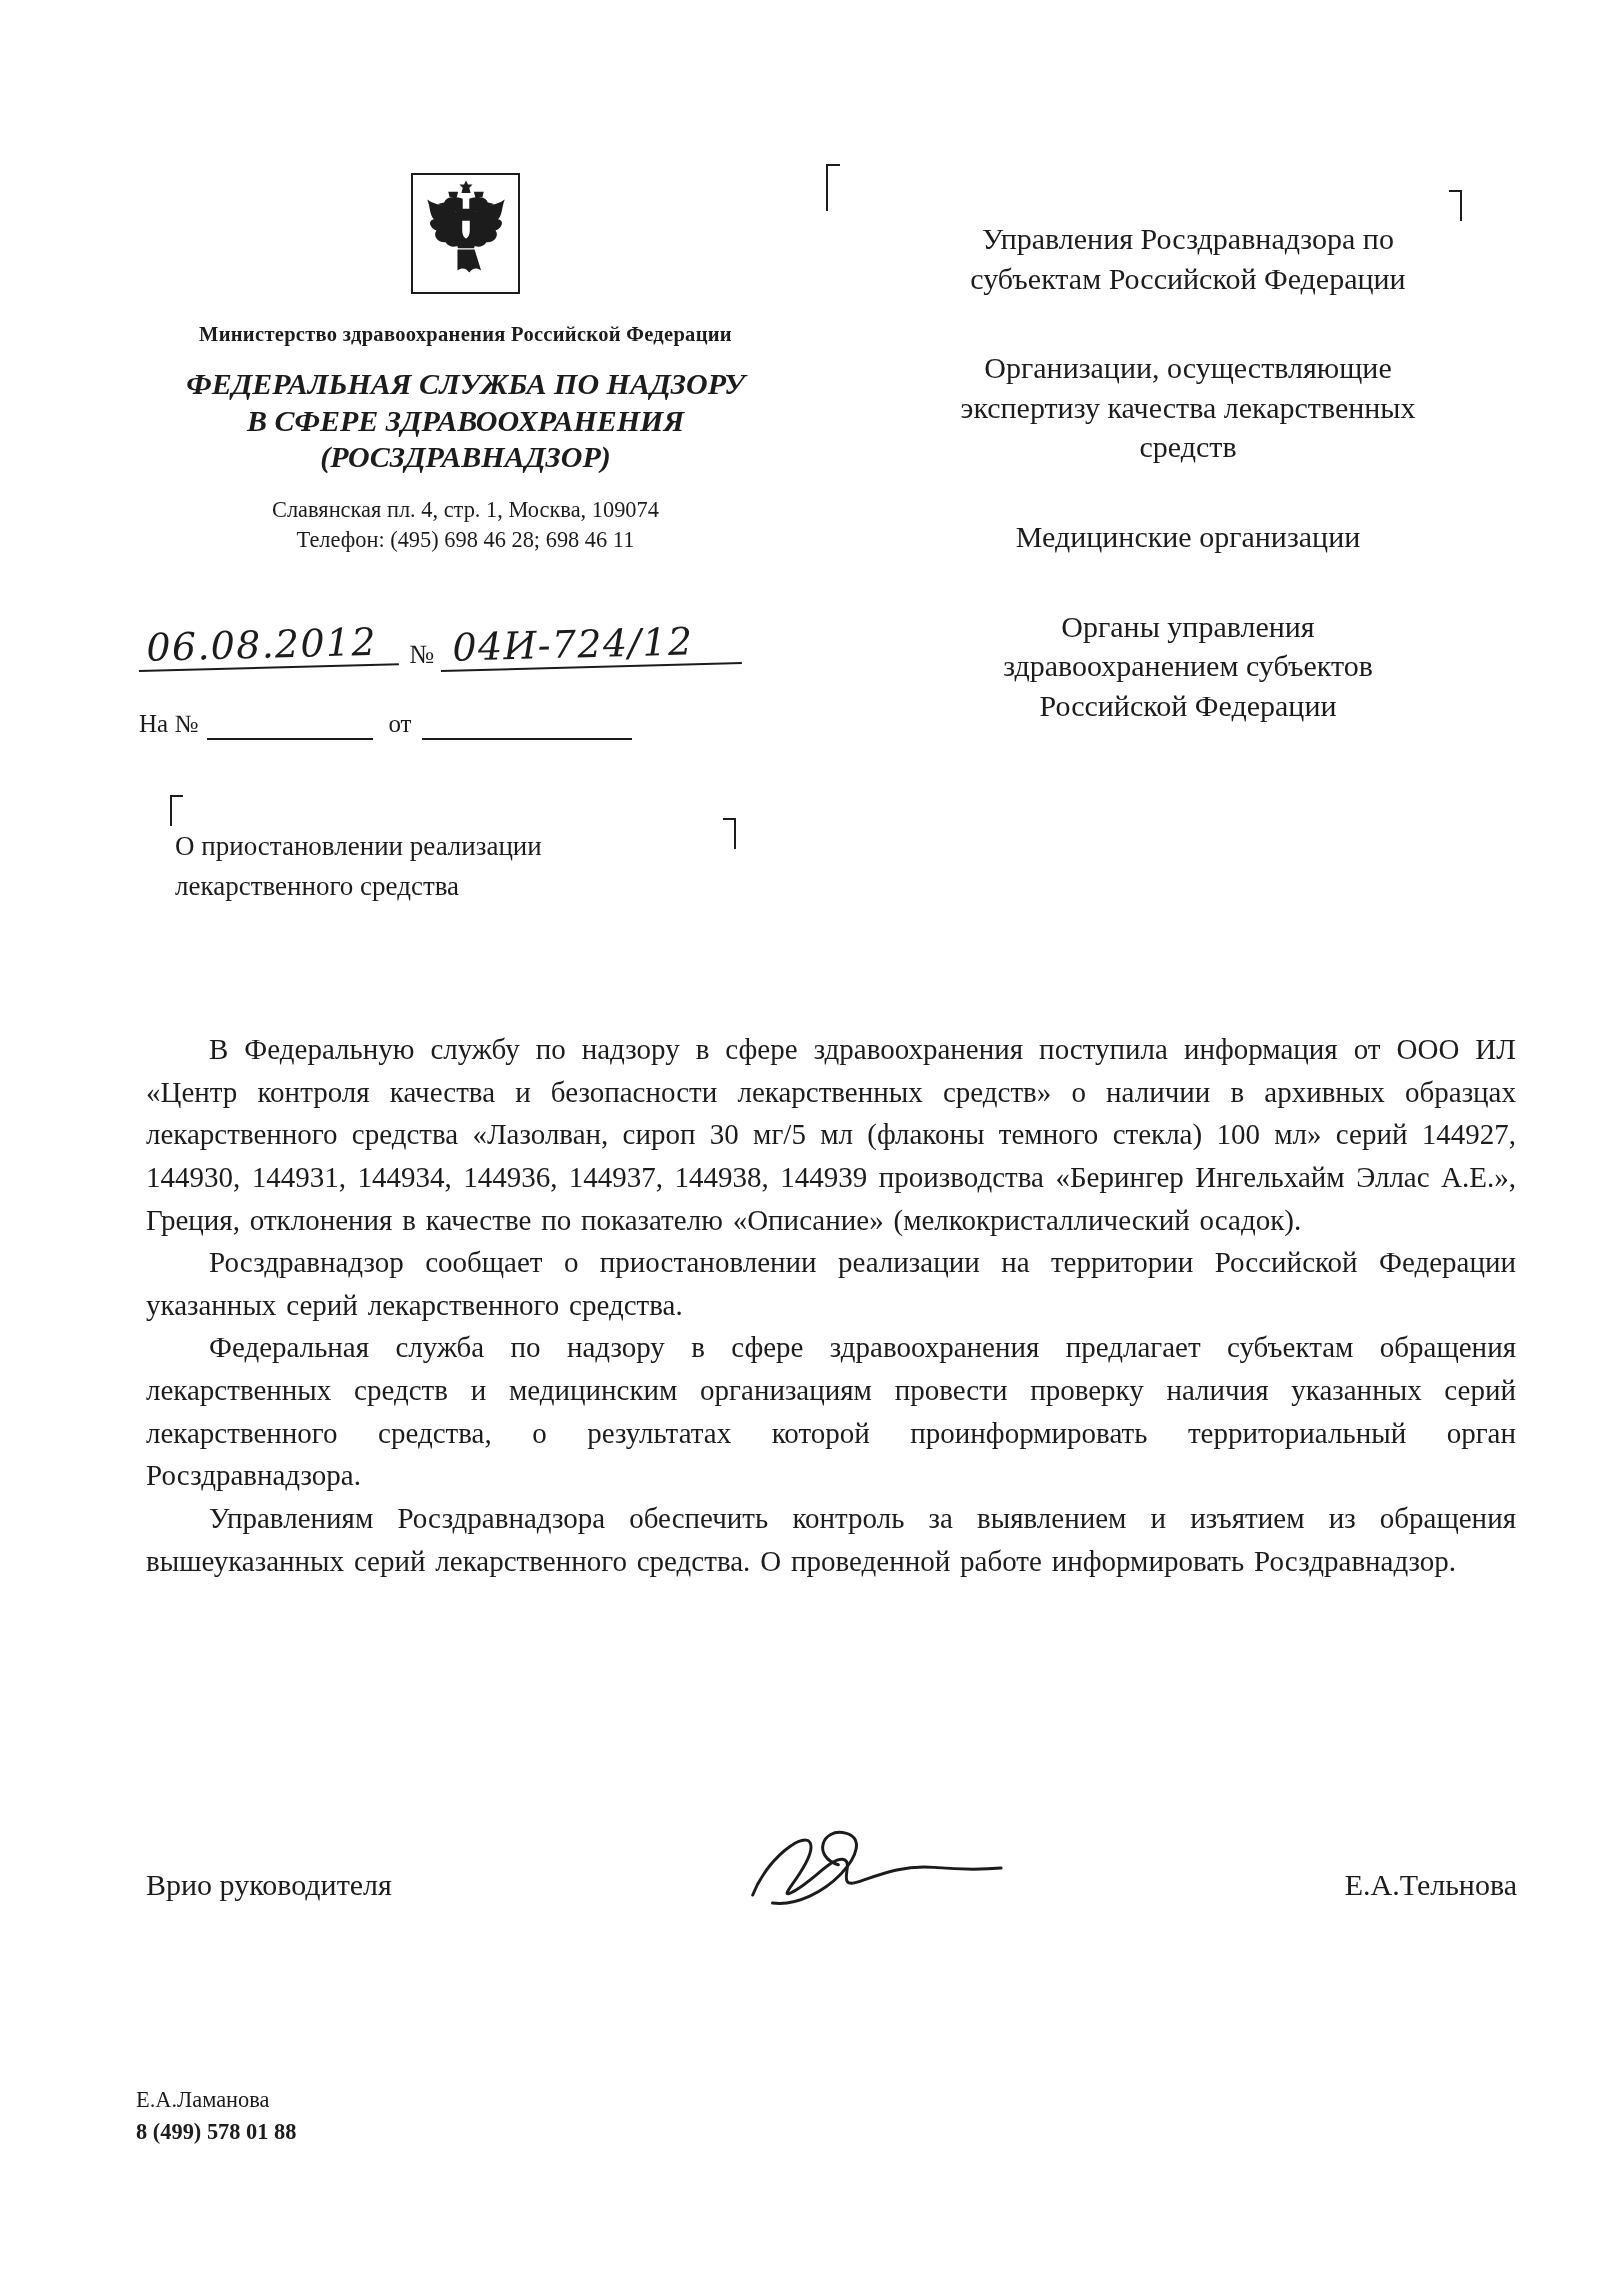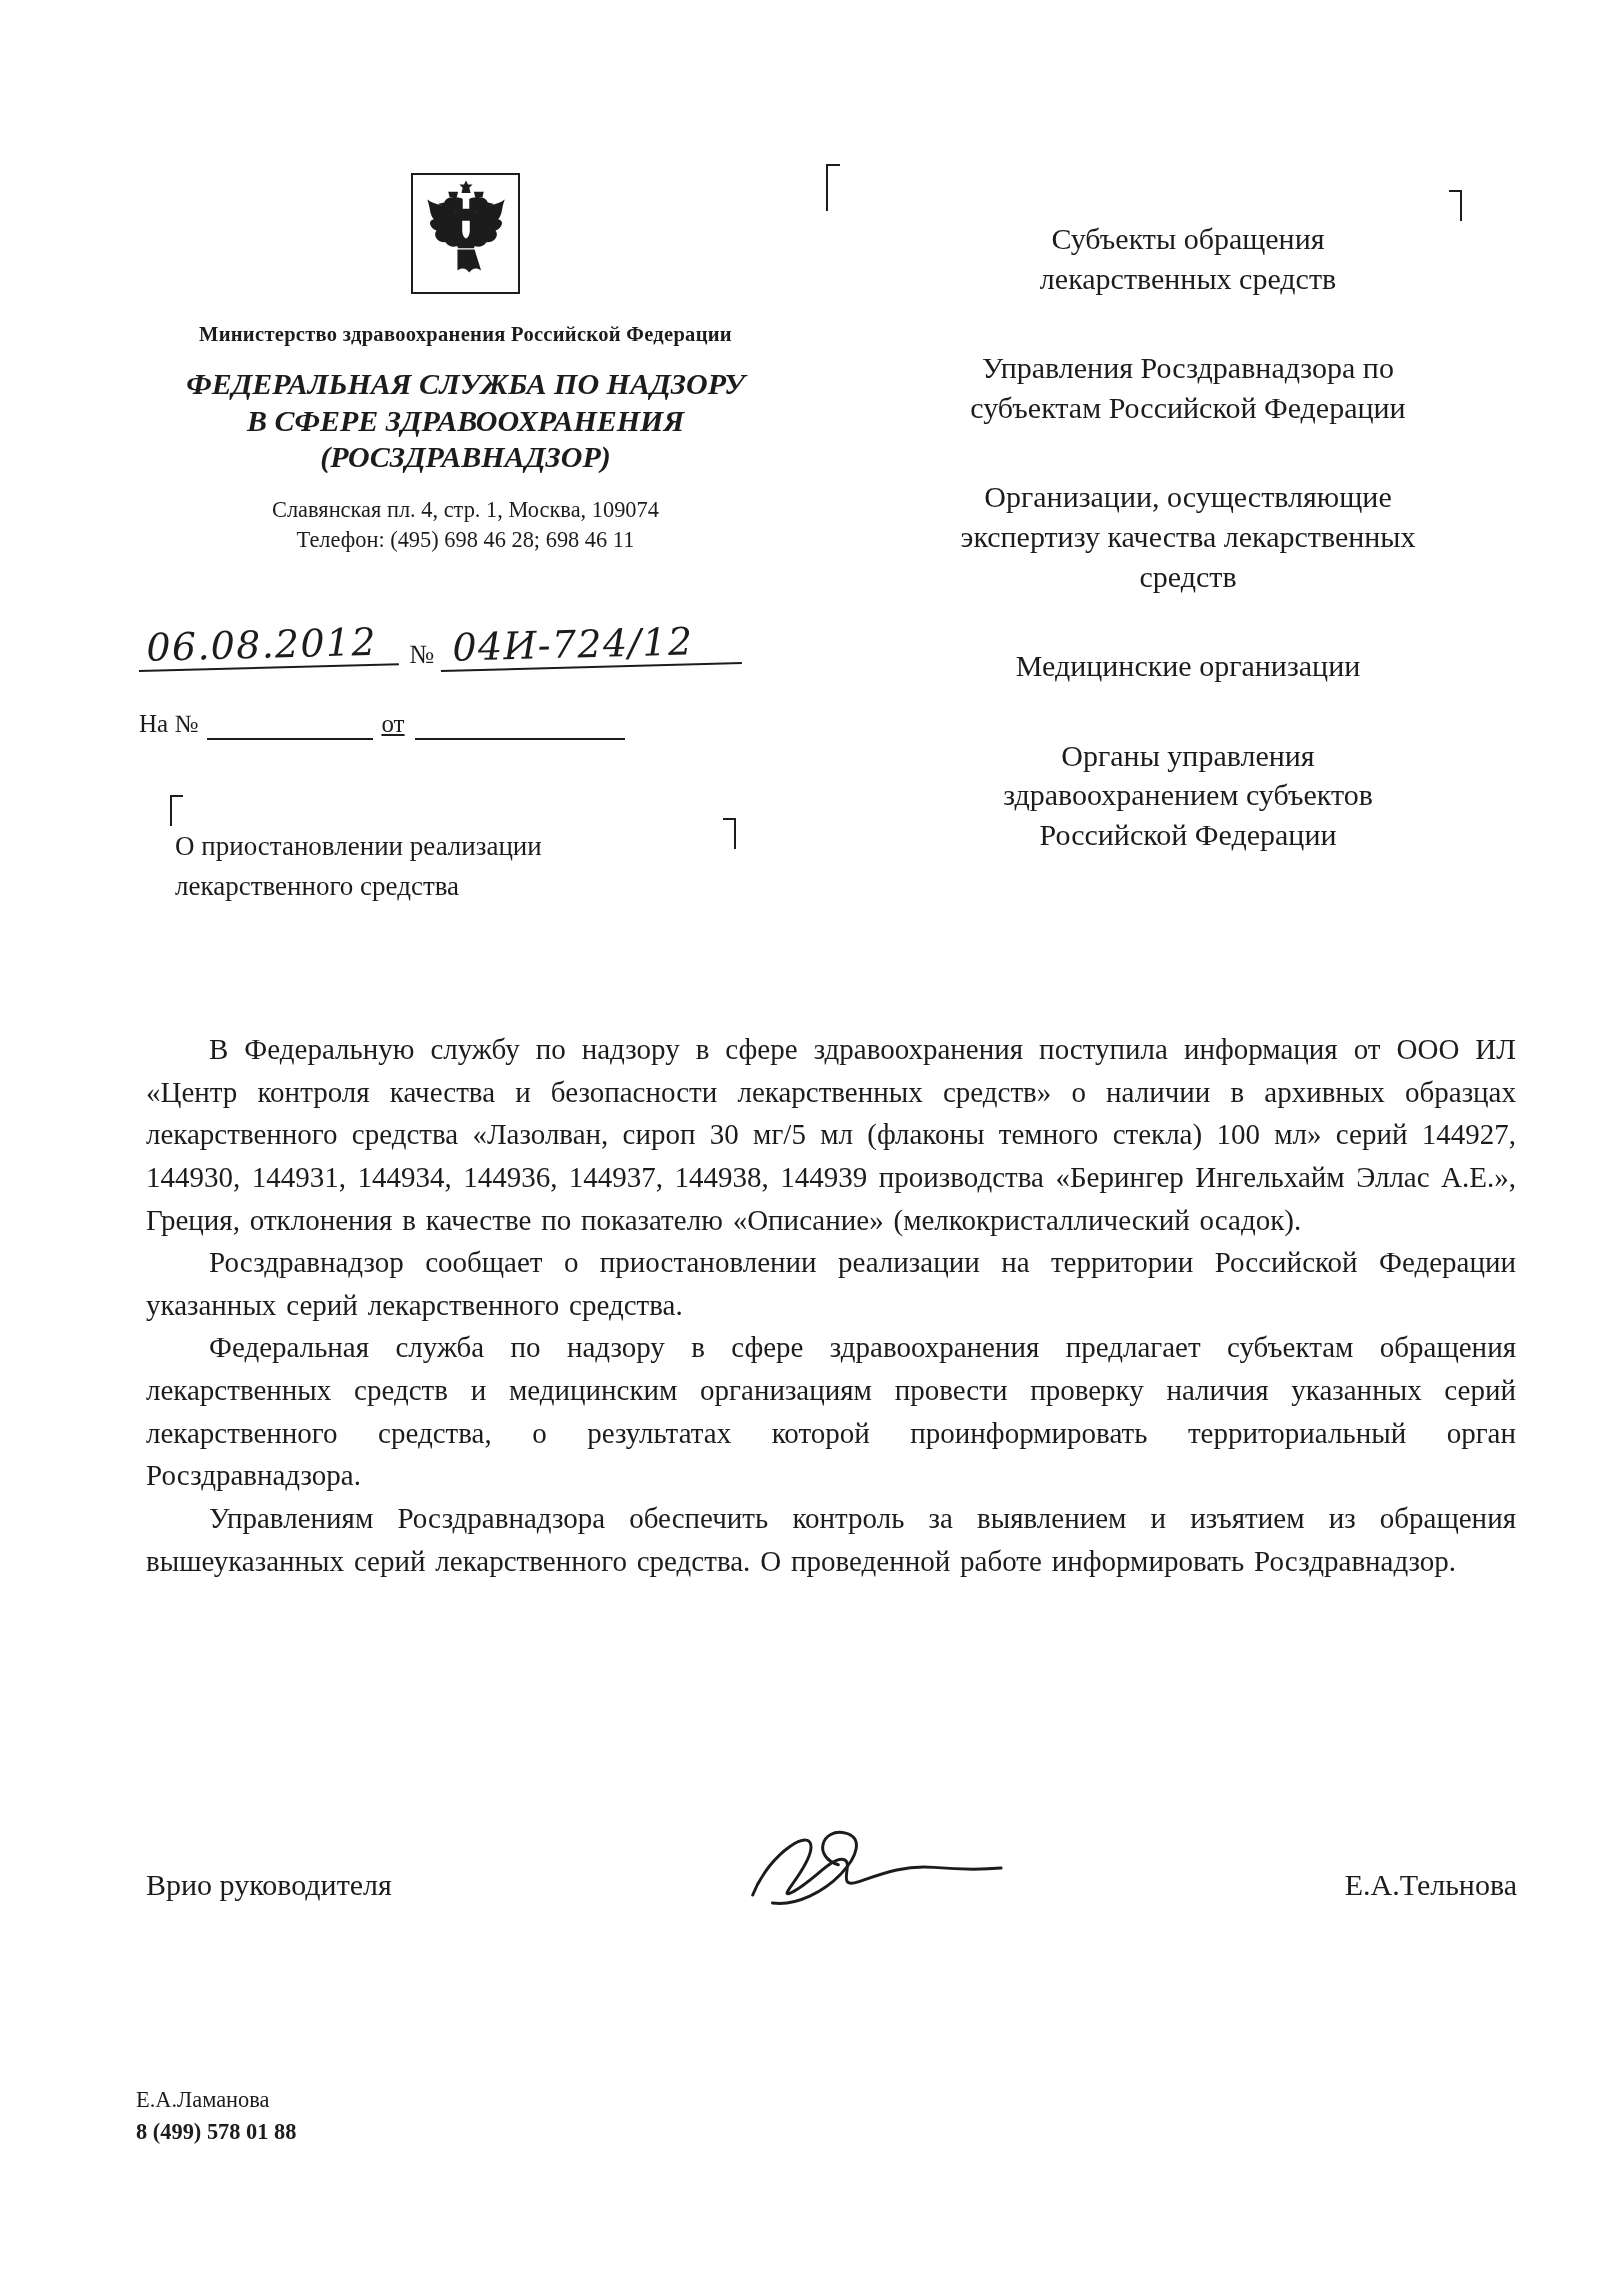--- a/index.html
+++ b/index.html
@@ -62,21 +62,21 @@
 
   .reply-line {
     margin-top: 38px;
     display: flex; align-items: flex-end; text-align: center;
     font-size: 25px;
   }
   .reply-line .lbl { padding-bottom: 1.3px; }
   .blank { border-bottom: 2px solid #1c1c1c; height: 28px; }
   .blank-1 { width: 166px; margin-left: 9.2px; }
   .blank-2 { width: 210px; margin-left: 10.6px; }
-  .reply-line .ot { margin-left: 8px; padding-bottom: 1.3px; text-decoration: underline; }
+  .reply-line .ot { margin-left: 15px; padding-bottom: 1.3px; }
 
   .subject {
     margin-top: 86px; padding-left: 36px;
     text-align: left; font-size: 27px; line-height: 1.5;
     white-space: pre-line;
   }
 
   
   .right-col {
     position: absolute; left: 854px; top: 219px; width: 668px;
@@ -172,22 +172,20 @@
       <span class="ot">от</span>
       <span class="blank blank-2"></span>
     </div>
 
     
     <div class="subject">О приостановлении реализации
 лекарственного средства</div>
   </div>
 
   <div class="right-col">
-    <div class="recipient">Субъекты обращения
-лекарственных средств</div>
     <div class="recipient">Управления Росздравнадзора по
 субъектам Российской Федерации</div>
     <div class="recipient">Организации, осуществляющие
 экспертизу качества лекарственных
 средств</div>
     <div class="recipient">Медицинские организации</div>
     <div class="recipient">Органы управления
 здравоохранением субъектов
 Российской Федерации</div>
   </div>

